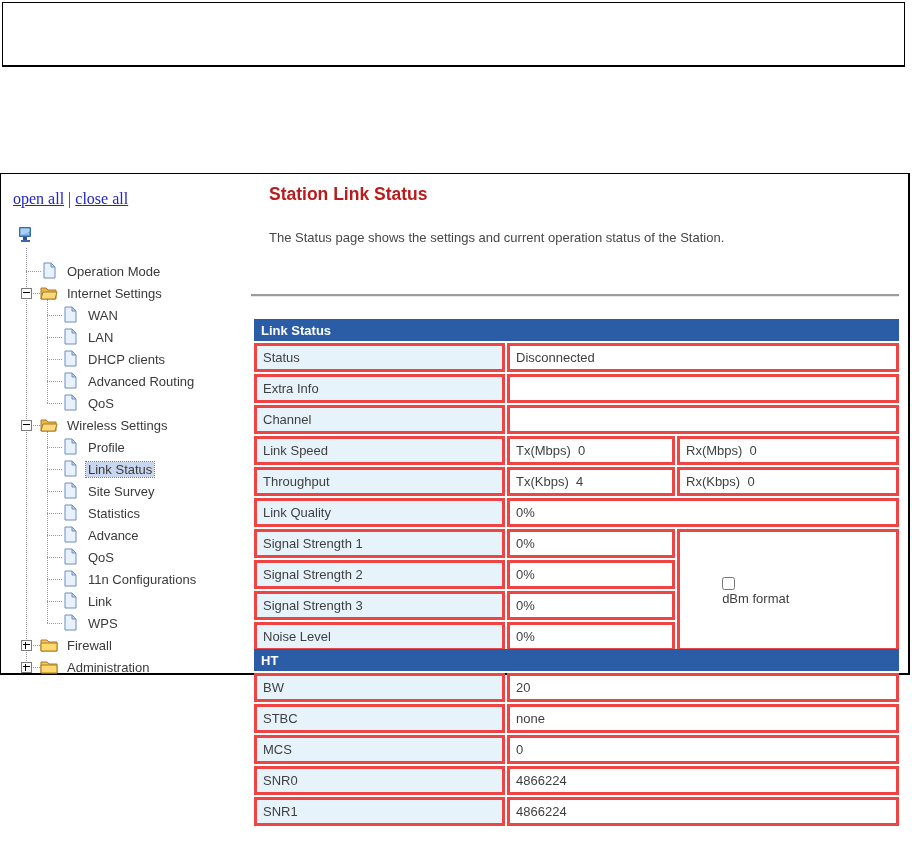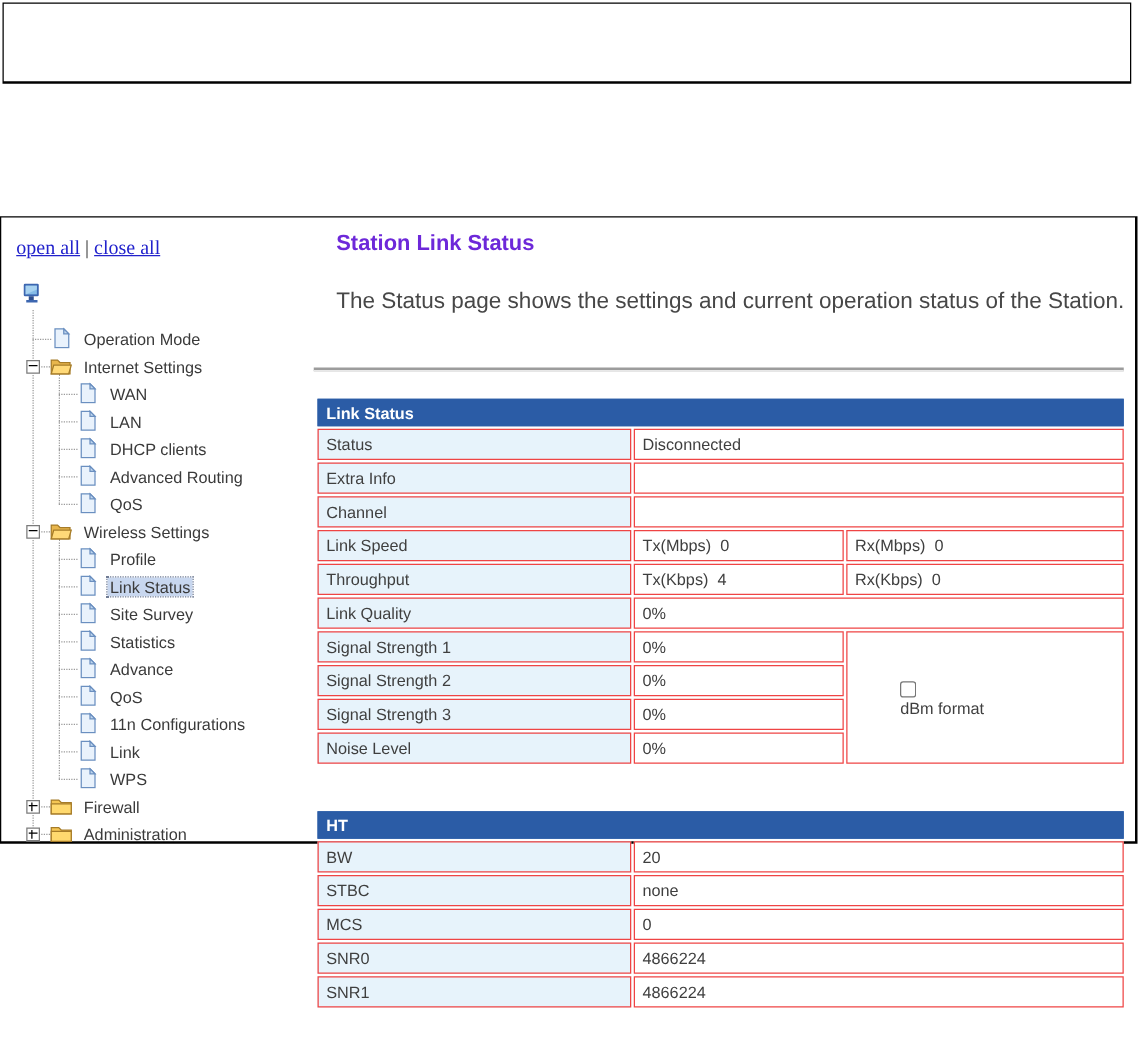--- a/index.html
+++ b/index.html
@@ -65,38 +65,38 @@
   .l1 .tlabel { left:56px; }
   .l2 .tlabel { left:77px; }
   .tlabel.sel {
     background:#C8D7EF; outline:1px dotted #707C94; padding:0 2px; margin-left:-2px;
   }
 
   
   .content { position:absolute; left:250px; top:0; width:658px; height:100%; }
   .page-title {
     position:absolute; left:18px; top:10px;
-    font-size:17.5px; font-weight:bold; color:#6d28d9;
+    font-size:17.5px; font-weight:bold; color:#b91c1c;
   }
   .page-desc {
-    position:absolute; left:18px; top:56px; font-size:18px; color:#474747;
+    position:absolute; left:18px; top:56px; font-size:13px; color:#474747;
   }
   .rule {
     position:absolute; left:0; top:120px; width:648px; height:2px;
     background:#9c9c9c; border-bottom:1px solid #e8e8e8;
   }
 
   table.status {
     position:absolute; left:1px; border-collapse:separate; border-spacing:2px;
     width:649px; table-layout:fixed; font-size:13px; color:#3f3f3f;
   }
   table.tbl1 { top:143px; }
   table.tbl2 { top:473px; }
   table.status td {
-    border:1px solid #ef4444; padding:2px 2px 2px 6px; height:19px;
+    border:3px solid #ef4444; padding:2px 2px 2px 6px; height:19px;
     overflow:hidden; white-space:pre-wrap; vertical-align:middle;
   }
   td.hdr {
     background:#2B5CA6; border:1px solid #2B5CA6 !important;
     color:#fff; font-weight:bold; height:16px !important;
   }
   td.lbl { background:#E7F3FB; }
   td.val { background:#ffffff; }
   td.dbm { background:#ffffff; vertical-align:middle; padding-left:8px; }
   td.dbm input { vertical-align:middle; margin:0 5px 0 0; width:13px; height:13px; }

